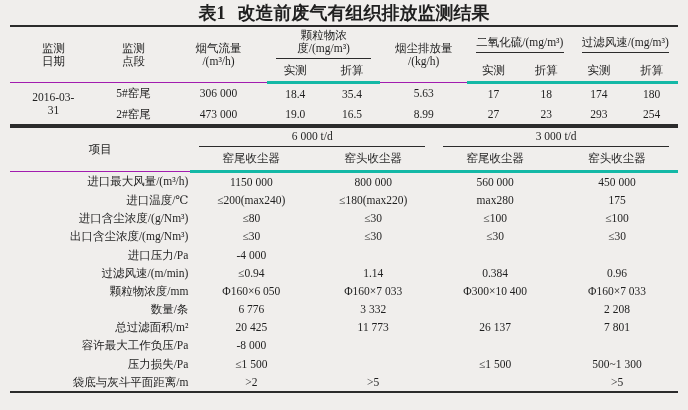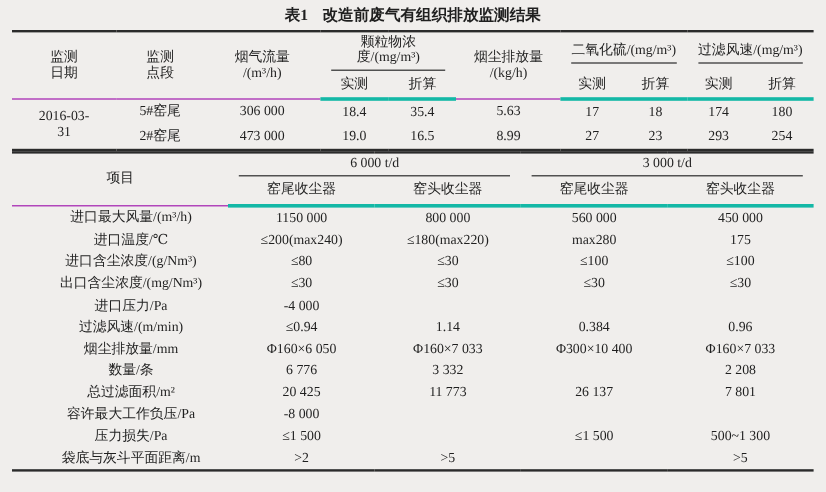--- a/index.html
+++ b/index.html
@@ -5,21 +5,21 @@
   html, body { margin:0; padding:0; }
   body {
     width:688px; height:410px; overflow:hidden;
     background:#f0eeec;
     color:#1f1f1f;
     font-family:"Liberation Serif","DejaVu Serif",serif;
   }
   .page { padding:3px 10px 0 10px; }
 
   .caption {
-    text-align:center; font-weight:bold; font-size:13px;
+    text-align:center; font-weight:bold; font-size:18px;
     line-height:16px; margin:2px 0 4px 0;
   }
   .caption .cap-label { margin-right:12px; }
 
   table {
     width:100%; border-collapse:collapse; table-layout:fixed;
     font-size:11.5px; line-height:13px;
   }
   th, td { font-weight:normal; text-align:center; vertical-align:middle; padding:2px 1px; }
   .ml { white-space:pre-line; }
@@ -32,21 +32,21 @@
   .cmid {
     display:block; margin:0 9px; padding:2px 0 3px 0;
     border-bottom:1px solid #2b2b2b;
   }
   tr.subhead th { height:18px; }
 
   
   #table1 td { padding:3.5px 1px; }
   
   #table2 td, #table2 tr.subhead th { padding:2.6px 2px; }
-  #table2 td.rowlabel { text-align:center; padding-left:20px; }
+  #table2 td.rowlabel { text-align:right; padding-left:20px; }
 
   .mt { margin-top:7px; }
 </style>
 </head>
 <body>
 
 <div class="page">
 
   <div class="caption">
     <span class="cap-label">表1</span><span>改造前废气有组织排放监测结果</span>
@@ -182,21 +182,21 @@
         <td></td>
       </tr>
       <tr>
         <td class="rowlabel">过滤风速/(m/min)</td>
         <td>≤0.94</td>
         <td>1.14</td>
         <td>0.384</td>
         <td>0.96</td>
       </tr>
       <tr>
-        <td class="rowlabel">烟尘排放量/mm</td>
+        <td class="rowlabel">颗粒物浓度/mm</td>
         <td>Φ160×6 050</td>
         <td>Φ160×7 033</td>
         <td>Φ300×10 400</td>
         <td>Φ160×7 033</td>
       </tr>
       <tr>
         <td class="rowlabel">数量/条</td>
         <td>6 776</td>
         <td>3 332</td>
         <td></td>

